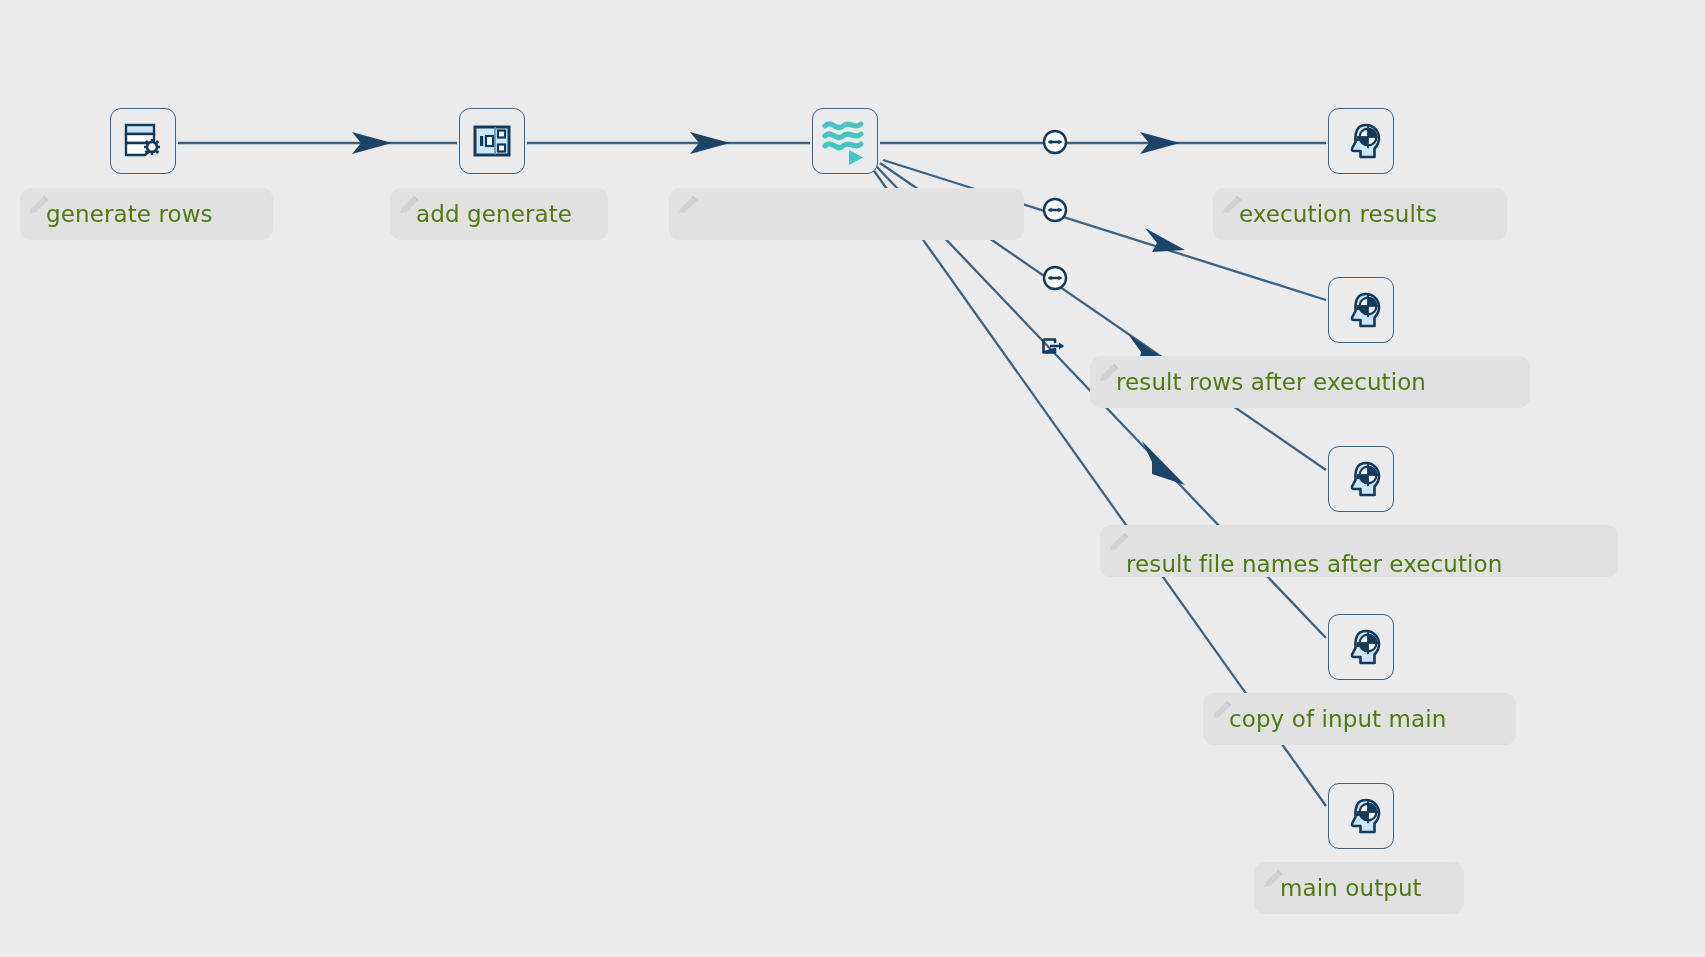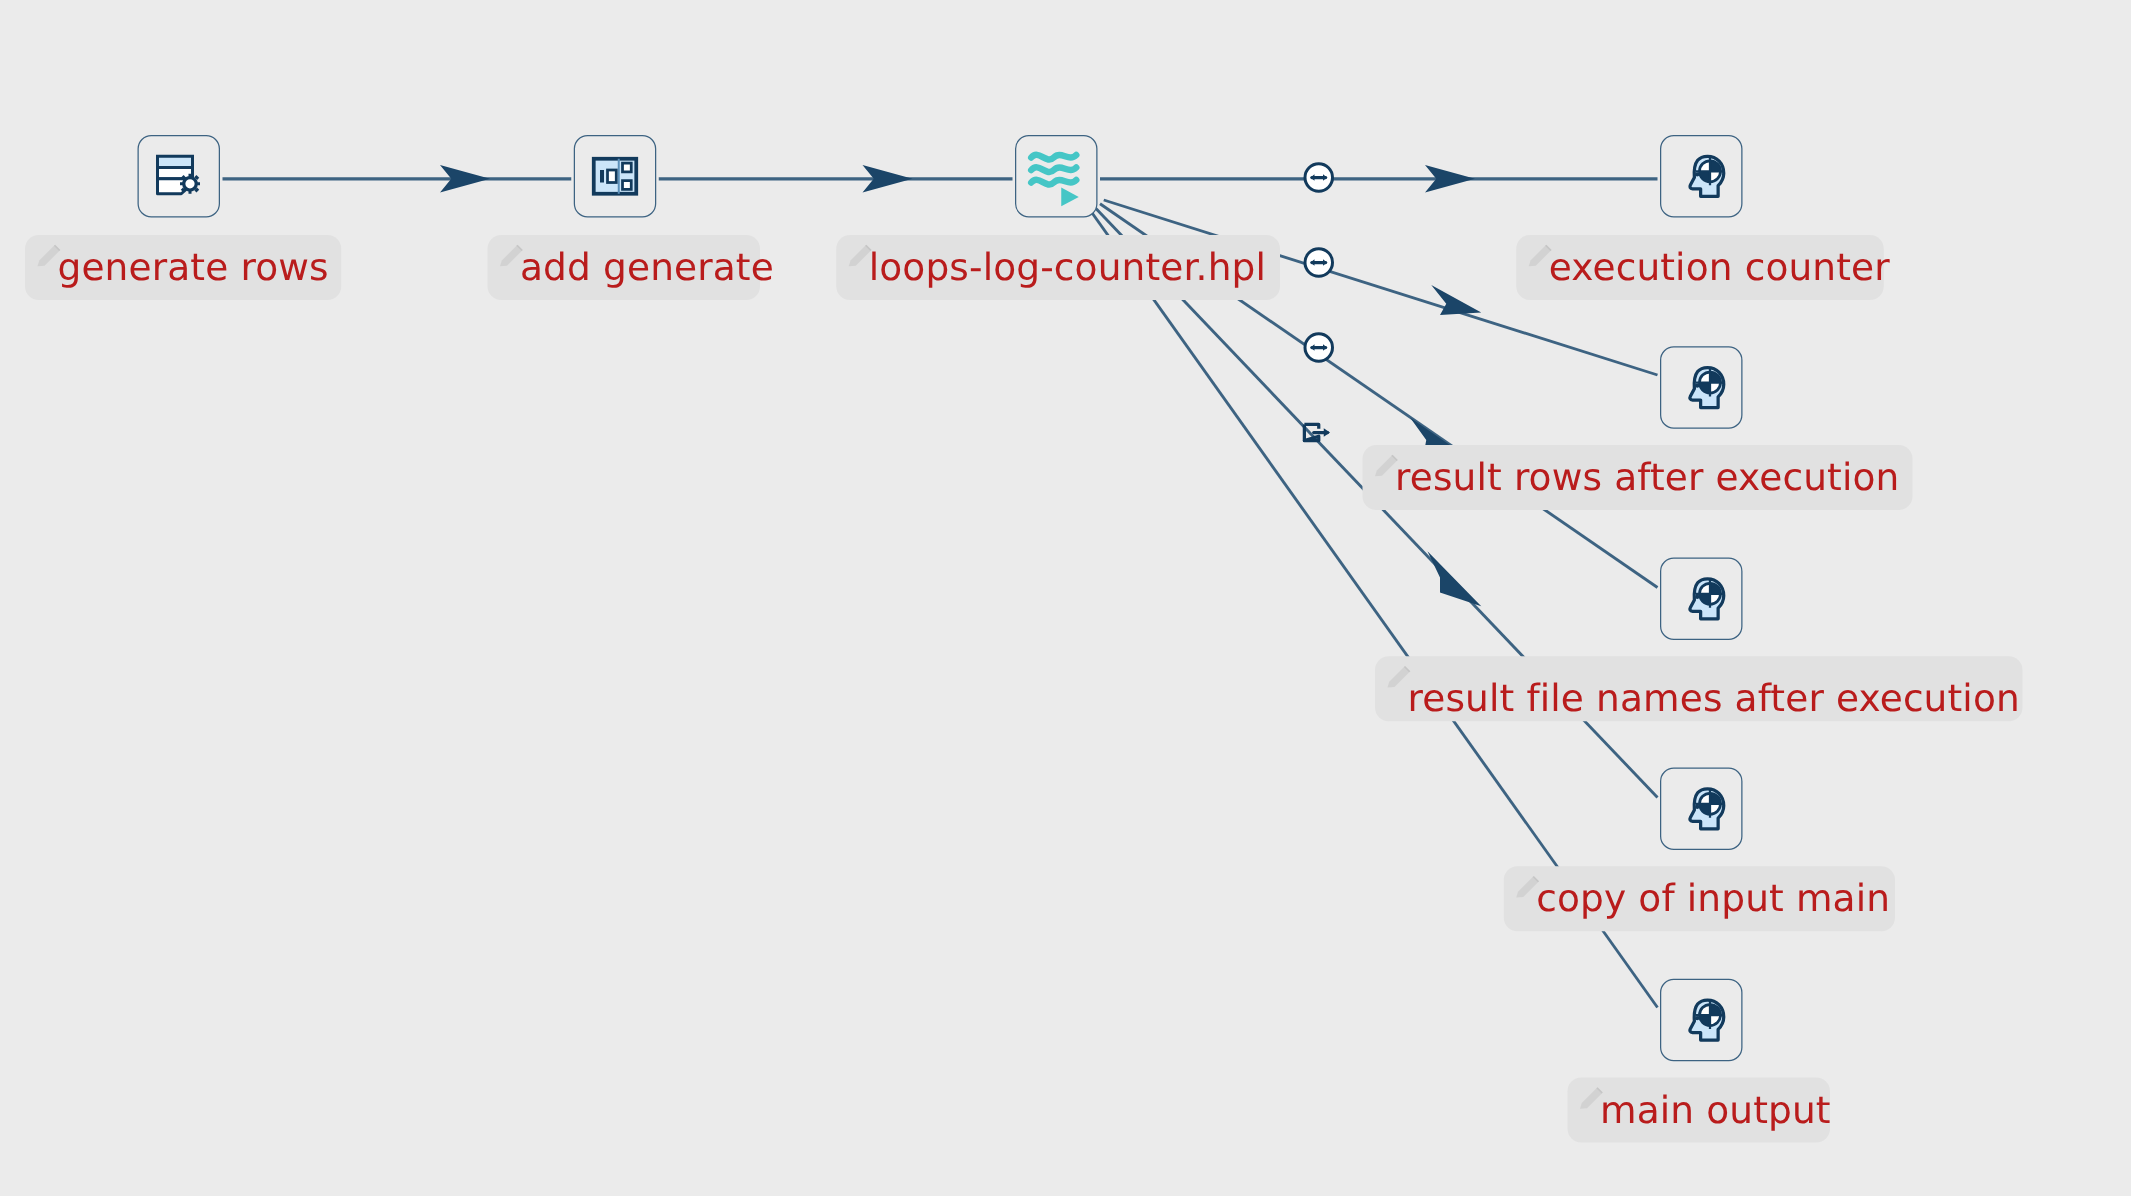--- a/index.html
+++ b/index.html
@@ -51,22 +51,22 @@
   .label {
     position: absolute;
     height: 52px;
     display: flex;
     align-items: center;
     background: #e1e1e1;
     border-radius: 11px;
     padding: 0 24px 0 26px;
     box-sizing: border-box;
     white-space: nowrap;
-    color: #b91c1c;
-    font-size: 30px;
+    color: #4d7c0f;
+    font-size: 23px;
     font-weight: 400;
     letter-spacing: 0.1px;
   }
   .label .pencil {
     position: absolute;
     left: 6px;
     top: 4px;
     width: 26px;
     height: 26px;
     opacity: 1;
@@ -280,29 +280,28 @@
       <path d="M17.6,4.2 L21.8,8.4" stroke="#c6c6c6" stroke-width="1.4"></path>
     </svg>
     <span>add generate</span>
   </div>
 
   <div class="label" style="left:669px; top:188px; width:355px;">
     <svg class="pencil" viewBox="0 0 26 26">
       <path d="M4,21 L5.4,16.4 L17.6,4.2 L21.8,8.4 L9.6,20.6 Z" fill="#d2d2d2"></path>
       <path d="M17.6,4.2 L21.8,8.4" stroke="#c6c6c6" stroke-width="1.4"></path>
     </svg>
-    <span>loops-log-counter.hpl</span>
   </div>
 
   <div class="label" style="left:1213px; top:188px; width:294px;">
     <svg class="pencil" viewBox="0 0 26 26">
       <path d="M4,21 L5.4,16.4 L17.6,4.2 L21.8,8.4 L9.6,20.6 Z" fill="#d2d2d2"></path>
       <path d="M17.6,4.2 L21.8,8.4" stroke="#c6c6c6" stroke-width="1.4"></path>
     </svg>
-    <span>execution counter</span>
+    <span>execution results</span>
   </div>
 
   <div class="label" style="left:1090px; top:356px; width:440px;">
     <svg class="pencil" viewBox="0 0 26 26">
       <path d="M4,21 L5.4,16.4 L17.6,4.2 L21.8,8.4 L9.6,20.6 Z" fill="#d2d2d2"></path>
       <path d="M17.6,4.2 L21.8,8.4" stroke="#c6c6c6" stroke-width="1.4"></path>
     </svg>
     <span>result rows after execution</span>
   </div>
 

